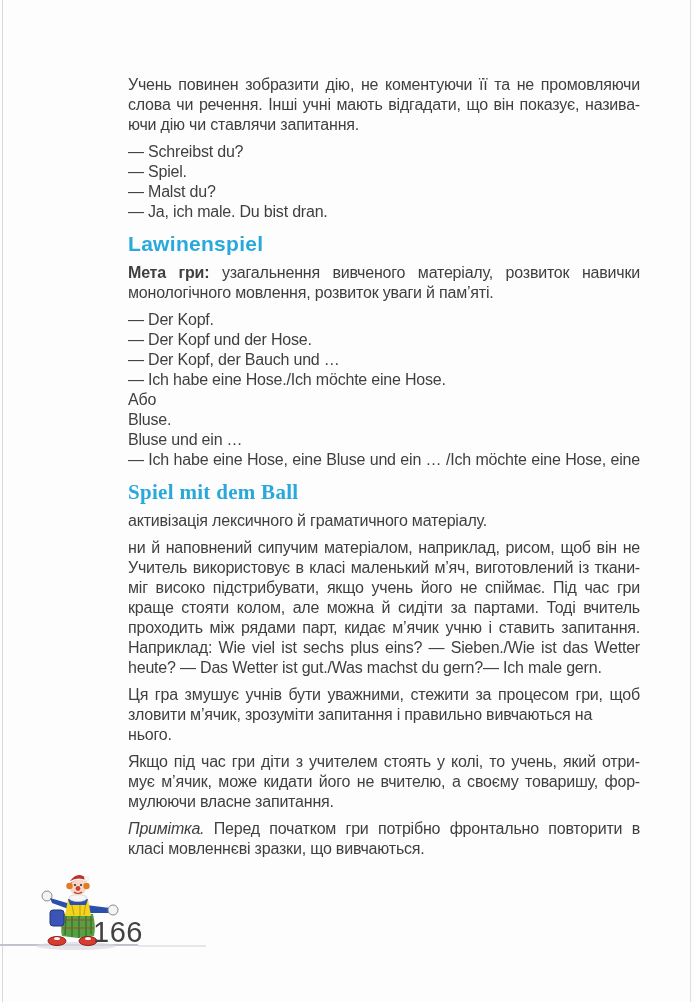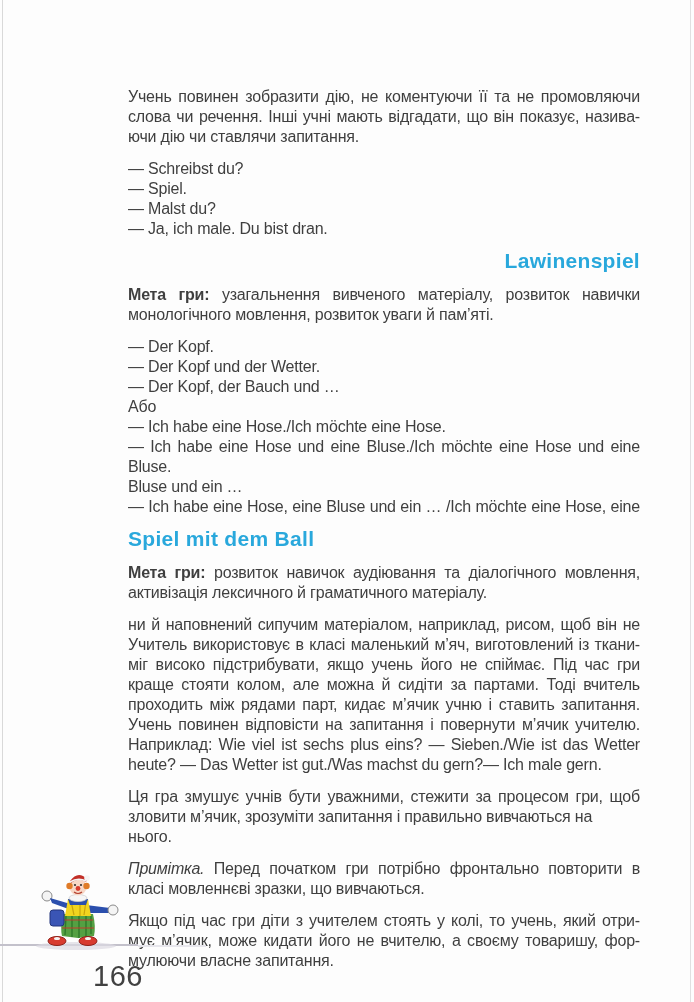--- a/index.html
+++ b/index.html
@@ -15,21 +15,21 @@
   .edge-left  { left: 2px;  background: #d9d9d9; }
   .edge-right { right: 3px; background: #e0e0e0; }
 
   .content {
     position: absolute;
     left: 128px;
     top: 75px;
     width: 512px;
     color: #3f3f3f;
   }
-  .para, .dialogue { margin: 12px 0 7px 0; }
+  .para, .dialogue { margin: 0 0 7px 0; }
   .line {
     font-size: 16px;
     line-height: 20px;
     letter-spacing: -0.2px;
     white-space: normal;
   }
   .line.just { text-align: justify; text-align-last: justify; }
   .heading {
     font-size: 21px;
     font-weight: bold;
@@ -42,21 +42,21 @@
 
   .page-rule {
     position: absolute; left: 0; top: 944px;
     width: 138px; height: 2px; background: #c3c1cb;
   }
   .page-rule-fade {
     position: absolute; left: 138px; top: 945px;
     width: 68px; height: 2px; background: #e7e6ec;
   }
   .page-number {
-    position: absolute; left: 93px; top: 962px;
+    position: absolute; left: 93px; top: 918px;
     font-size: 29px; line-height: 29px; color: #414141;
     letter-spacing: 0.5px;
   }
   .clown { position: absolute; left: 30px; top: 872px; width: 96px; height: 80px; }
 </style>
 </head>
 <body>
 
 <div class="page">
   <div class="edge edge-left"></div>
@@ -67,63 +67,60 @@
         <div class="line just">Учень повинен зобразити дію, не коментуючи її та не промовляючи</div>
         <div class="line just">слова чи речення. Інші учні мають відгадати, що він показує, назива-</div>
         <div class="line">ючи дію чи ставлячи запитання.</div>
       </div>
       <div class="dialogue">
         <div class="line">— Schreibst du?</div>
         <div class="line">— Spiel.</div>
         <div class="line">— Malst du?</div>
         <div class="line">— Ja, ich male. Du bist dran.</div>
       </div>
-      <h2 class="heading" style="color: rgb(41, 168, 220); text-align: right;">Lawinenspiel</h2>
+      <h2 class="heading" style="color: rgb(41, 168, 220);">Lawinenspiel</h2>
       <div class="para">
         <div class="line just"><span class="b">Мета гри:</span> узагальнення вивченого матеріалу, розвиток навички</div>
         <div class="line">монологічного мовлення, розвиток уваги й пам’яті.</div>
       </div>
       <div class="dialogue">
         <div class="line">— Der Kopf.</div>
-        <div class="line">— Der Kopf und der Wetter.</div>
+        <div class="line">— Der Kopf und der Hose.</div>
         <div class="line">— Der Kopf, der Bauch und …</div>
+        <div class="line">— Ich habe eine Hose./Ich möchte eine Hose.</div>
         <div class="line">Або</div>
-        <div class="line">— Ich habe eine Hose./Ich möchte eine Hose.</div>
-        <div class="line just">— Ich habe eine Hose und eine Bluse./Ich möchte eine Hose und eine</div>
         <div class="line">Bluse.</div>
         <div class="line">Bluse und ein …</div>
         <div class="line just">— Ich habe eine Hose, eine Bluse und ein … /Ich möchte eine Hose, eine</div>
       </div>
-      <h2 class="heading" style="color: rgb(41, 168, 220);">Spiel mit dem Ball</h2>
+      <h2 class="heading" style="color: rgb(41, 168, 220); font-family: Liberation Serif, serif;">Spiel mit dem Ball</h2>
       <div class="para">
-        <div class="line just"><span class="b">Мета гри:</span> розвиток навичок аудіювання та діалогічного мовлення,</div>
         <div class="line">активізація лексичного й граматичного матеріалу.</div>
       </div>
       <div class="para">
         <div class="line just">ни й наповнений сипучим матеріалом, наприклад, рисом, щоб він не</div>
         <div class="line just">Учитель використовує в класі маленький м’яч, виготовлений із ткани-</div>
         <div class="line just">міг високо підстрибувати, якщо учень його не спіймає. Під час гри</div>
         <div class="line just">краще стояти колом, але можна й сидіти за партами. Тоді вчитель</div>
         <div class="line just">проходить між рядами парт, кидає м’ячик учню і ставить запитання.</div>
-        <div class="line just">Учень повинен відповісти на запитання і повернути м’ячик учителю.</div>
         <div class="line just">Наприклад: Wie viel ist sechs plus eins? — Sieben./Wie ist das Wetter</div>
         <div class="line">heute? — Das Wetter ist gut./Was machst du gern?— Ich male gern.</div>
       </div>
       <div class="para">
         <div class="line just">Ця гра змушує учнів бути уважними, стежити за процесом гри, щоб</div>
         <div class="line">зловити м’ячик, зрозуміти запитання і правильно вивчаються на нього.</div>
       </div>
       <div class="para">
-        <div class="line just"><span class="i">Примітка.</span> Перед початком гри потрібно фронтально повторити в</div>
-        <div class="line">класі мовленнєві зразки, що вивчаються.</div>
-      </div>
-      <div class="para">
         <div class="line just">Якщо під час гри діти з учителем стоять у колі, то учень, який отри-</div>
         <div class="line just">мує м’ячик, може кидати його не вчителю, а своєму товаришу, фор-</div>
         <div class="line">мулюючи власне запитання.</div>
+      </div>
+      <div class="para">
+        <div class="line just"><span class="i">Примітка.</span> Перед початком гри потрібно фронтально повторити в</div>
+        <div class="line">класі мовленнєві зразки, що вивчаються.</div>
       </div>
     </main>
 
   <div class="page-rule"></div>
   <div class="page-rule-fade"></div>
 
   <svg class="clown" viewBox="0 0 96 80" xmlns="http://www.w3.org/2000/svg" aria-hidden="true">
     <ellipse cx="46" cy="74" rx="40" ry="4" fill="#dbd9e1" opacity="0.7"></ellipse>
 
     <circle cx="17" cy="24" r="5" fill="#f4f4f4" stroke="#8a8a8a" stroke-width="1"></circle>

